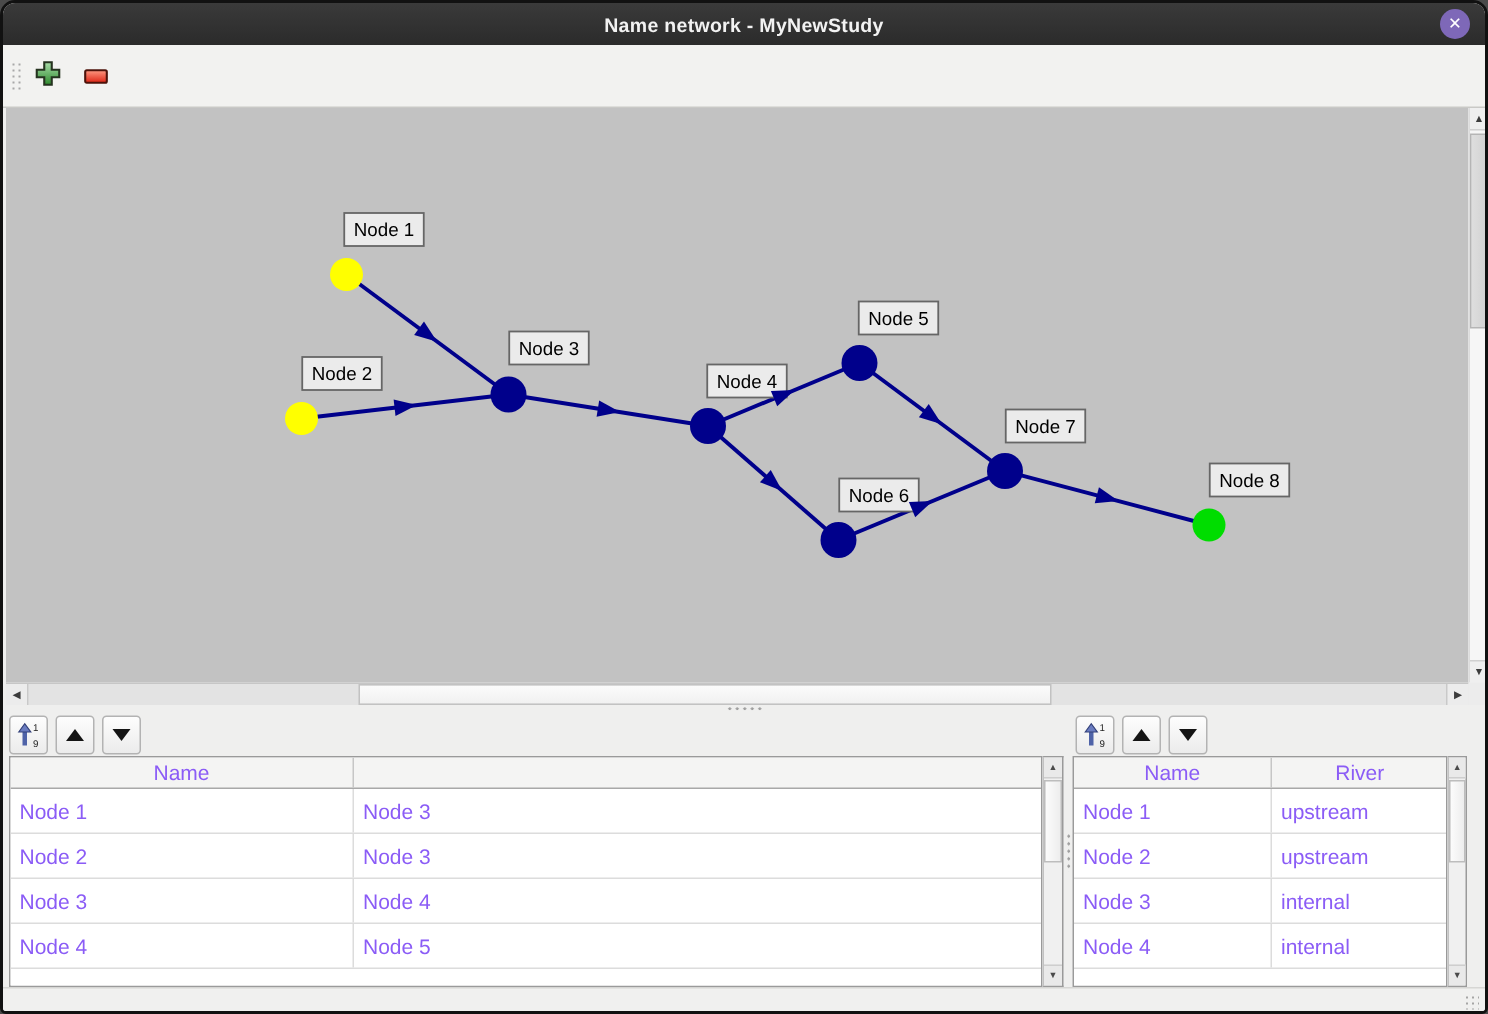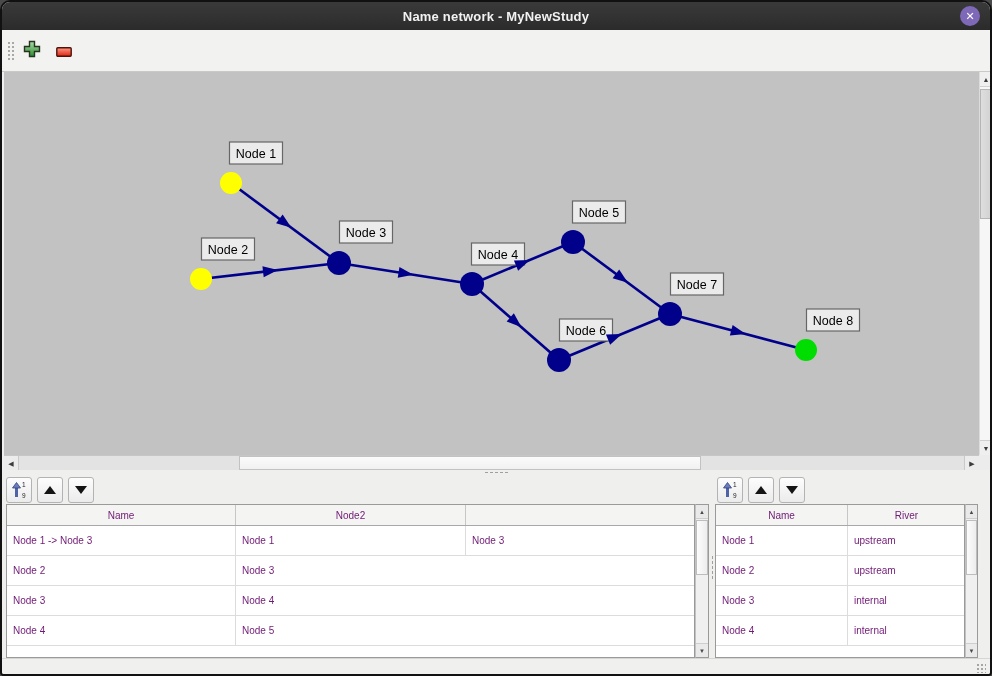--- a/index.html
+++ b/index.html
@@ -44,21 +44,21 @@
   .vsplit .dots{position:absolute;left:1px;top:80px;width:3px;height:26px;
                 background-image:radial-gradient(#9f9f9f 35%,transparent 37%);background-size:3px 5px;}
   
   .sq-btn{position:absolute;top:475px;width:26px;height:26px;border:1px solid #b3b3b3;border-radius:3px;
           background:linear-gradient(#fdfdfd,#ebebeb);cursor:pointer;display:flex;align-items:center;justify-content:center;}
   .tri-up{width:0;height:0;border-left:6px solid transparent;border-right:6px solid transparent;border-bottom:8px solid #141414;}
   .tri-down{width:0;height:0;border-left:6px solid transparent;border-right:6px solid transparent;border-top:8px solid #141414;}
   .dtable{position:absolute;top:502px;height:154px;background:#fff;border:1px solid #9a9a9a;overflow:hidden;}
   .trow{display:grid;height:30px;border-bottom:1px solid #dcdcdc;background:#fff;}
   .trow.thead{height:21px;background:#f4f4f3;border-bottom:1px solid #a8a8a8;}
-  .tcell{font-size:10px;color:#701a75;padding:0 6px;display:flex;align-items:center;border-right:1px solid #dcdcdc;overflow:hidden;white-space:nowrap;}
+  .tcell{font-size:14px;color:#8b5cf6;padding:0 6px;display:flex;align-items:center;border-right:1px solid #dcdcdc;overflow:hidden;white-space:nowrap;}
   .trow.thead .tcell{justify-content:center;border-right:1px solid #c6c6c6;padding:0 2px;}
   .tcell:last-child{border-right:none;}
   .tscroll{position:absolute;top:502px;width:14px;height:154px;background:#f0f0f0;border:1px solid #9a9a9a;border-left:1px solid #c2c2c2;}
   .tscroll .arr{position:absolute;left:0;width:100%;height:14px;background:#e9e9e9;text-align:center;font-size:6px;line-height:14px;color:#4a4a4a;cursor:pointer;}
   .tscroll .arr.up{top:0;border-bottom:1px solid #cecece;}
   .tscroll .arr.down{bottom:0;border-top:1px solid #cecece;}
   .tscroll .thumb{position:absolute;left:0;top:15px;width:100%;height:55px;background:linear-gradient(90deg,#fcfcfc,#ededed);border:1px solid #bdbdbd;cursor:pointer;}
   
   .statusbar{position:absolute;left:0;top:656px;width:100%;height:18px;background:#f0f0ef;border-top:1px solid #d6d6d4;}
   .grip{position:absolute;right:4px;bottom:3px;width:10px;height:10px;
@@ -206,24 +206,22 @@
   <div class="sq-btn" style="left:746px;">
       <span class="tri-up"></span>
     </div>
   <div class="sq-btn" style="left:777px;">
       <span class="tri-down"></span>
     </div>
 
   <div class="dtable" style="left:4px;width:689px;">
       <div class="trow thead" style="grid-template-columns: 229px 230px 230px;">
         <div class="tcell">Name</div>
-        <div class="tcell">Node2</div>
-      </div>
-      <div class="trow" style="grid-template-columns: 229px 230px 230px;">
-        <div class="tcell">Node 1 -&gt; Node 3</div>
+      </div>
+      <div class="trow" style="grid-template-columns: 229px 230px 230px;">
         <div class="tcell">Node 1</div>
         <div class="tcell">Node 3</div>
       </div>
       <div class="trow" style="grid-template-columns: 229px 230px 230px;">
         <div class="tcell">Node 2</div>
         <div class="tcell">Node 3</div>
       </div>
       <div class="trow" style="grid-template-columns: 229px 230px 230px;">
         <div class="tcell">Node 3</div>
         <div class="tcell">Node 4</div>

